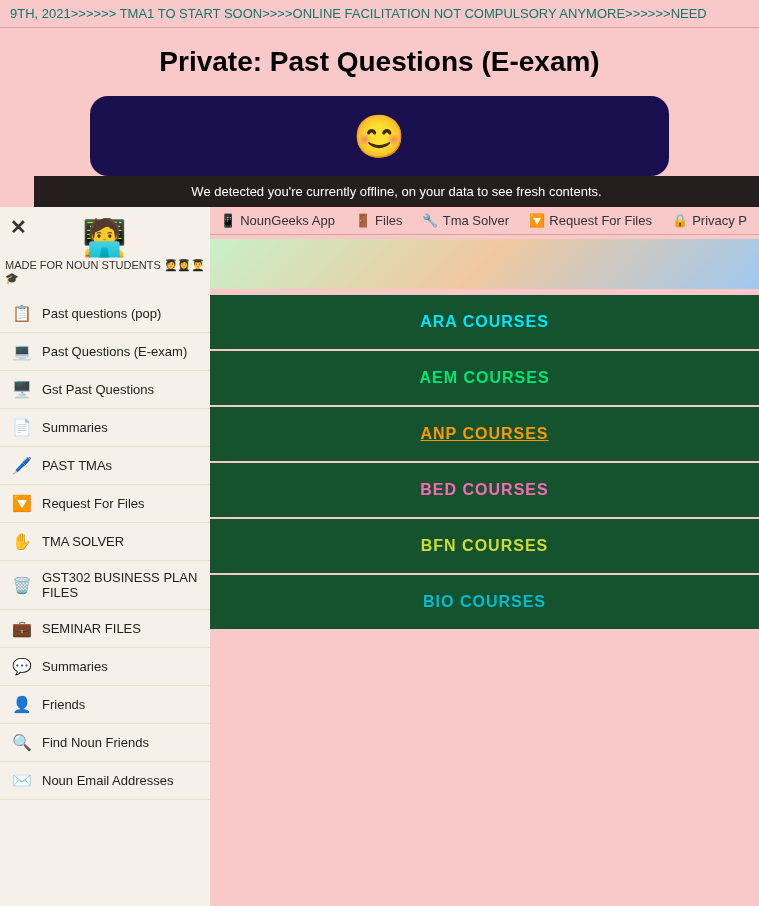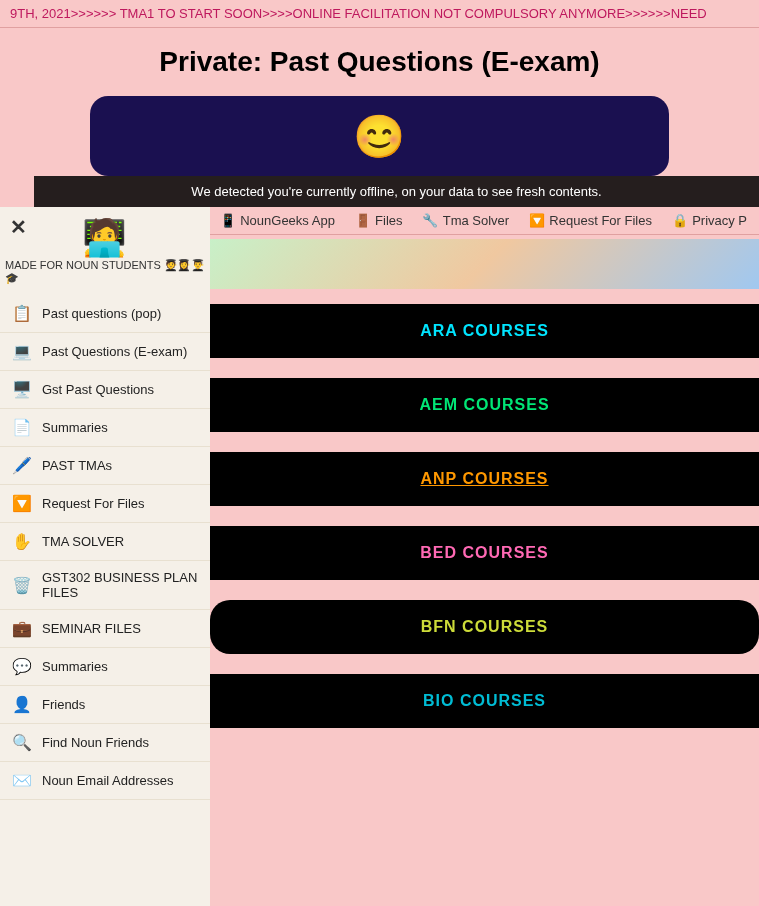--- a/index.html
+++ b/index.html
@@ -8,21 +8,21 @@
       height: 906px;
       background-color: #f9c8c8;
       font-family: Arial, sans-serif;
       overflow: hidden;
       position: relative;
     }
 
     
     .ticker-bar {
       background-color: #f9c8c8;
-      color: #be185d;
+      color: #0f766e;
       font-size: 13px;
       padding: 6px 10px;
       white-space: nowrap;
       overflow: hidden;
       border-bottom: 1px solid #e0a0a0;
     }
 
     
     .page-title-area {
       background-color: #f9c8c8;
@@ -166,36 +166,36 @@
     }
 
     
     .course-list {
       display: flex;
       flex-direction: column;
       gap: 2px;
       padding: 2px 0;
     }
     .course-btn {
-      background-color: #000000;
+      background-color: #14532d;
       color: #fff;
       text-align: center;
       padding: 18px 10px;
       font-size: 16px;
       font-weight: bold;
       cursor: pointer;
       letter-spacing: 1px;
-      margin: 9px 0;
+      margin: 0 0;
     }
     .course-btn.cyan { color: #00e5ff; }
     .course-btn.yellow { color: #ffd700; }
     .course-btn.green { color: #00e676; }
     .course-btn.orange { color: #ff9800; text-decoration: underline; }
     .course-btn.pink { color: #ff69b4; }
-    .course-btn.lime { color: #cddc39; border-radius: 20px; }
+    .course-btn.lime { color: #cddc39; }
     .course-btn.sky { color: #00bcd4; }
   </style>
 </head>
 <body>
 
 <div class="ticker-bar">
   <span>9TH, 2021&gt;&gt;&gt;&gt;&gt;&gt; TMA1 TO START SOON&gt;&gt;&gt;&gt;ONLINE FACILITATION NOT COMPULSORY ANYMORE&gt;&gt;&gt;&gt;&gt;&gt;NEED</span>
 </div>
 
 <div class="page-title-area">

